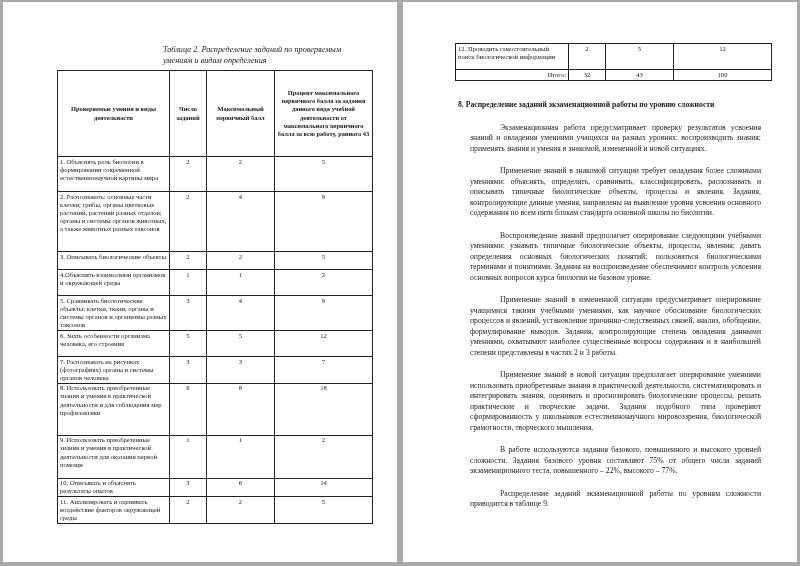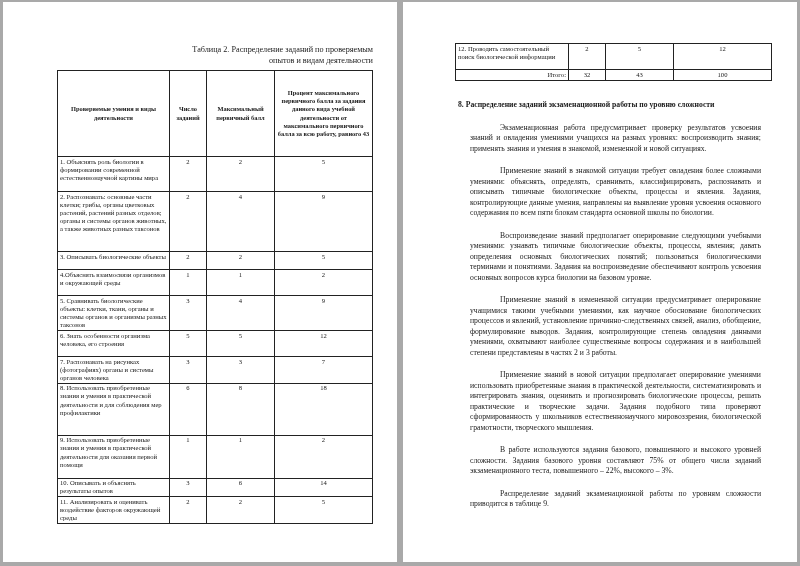--- a/index.html
+++ b/index.html
@@ -12,21 +12,21 @@
   }
   .page {
     position: absolute; top: 2px; background: #ffffff;
     height: 560px; overflow: hidden;
   }
   #page-left { left: 3px; width: 394px; }
   #page-right { left: 403px; width: 394px; }
 
   .caption {
     position: absolute; left: 160px; top: 42px; width: 210px;
-    text-align: right; font-size: 8.2px; line-height: 11px;
+    text-align: left; font-style: italic; font-size: 8.2px; line-height: 11px;
   }
 
   table.t {
     position: absolute; border-collapse: collapse; table-layout: fixed;
     font-size: 6.6px; line-height: 8.2px;
   }
   table.t td, table.t th {
     border: 1px solid #222; padding: 0.5px 2px; vertical-align: top;
   }
   table.t th {
@@ -48,21 +48,21 @@
     margin: 0; font-size: 7.7px; line-height: 10.5px; font-weight: bold;
     text-align: justify;
   }
 </style>
 </head>
 <body>
 
 <div class="page" id="page-left">
   <div class="caption">
     <div>Таблица 2. Распределение заданий по проверяемым</div>
-    <div>опытов и видам деятельности</div>
+    <div>умениям и видам определения</div>
   </div>
 
   <table class="t" id="table-left">
     <colgroup>
       <col style="width:112px">
         <col style="width:37px">
         <col style="width:68px">
         <col style="width:98px">
     </colgroup>
     <thead>
@@ -168,16 +168,16 @@
     </tbody>
   </table>
 
   <div class="text">
     <h3>8. Распределение заданий экзаменационной работы по уровню сложности</h3>
     <p>Экзаменационная работа предусматривает проверку результатов усвоения знаний и овладения умениями учащихся на разных уровнях: воспроизводить знания; применять знания и умения в знакомой, измененной и новой ситуациях.</p>
     <p>Применение знаний в знакомой ситуации требует овладения более сложными умениями: объяснять, определять, сравнивать, классифицировать, распознавать и описывать типичные биологические объекты, процессы и явления. Задания, контролирующие данные умения, направлены на выявление уровня усвоения основного содержания по всем пяти блокам стандарта основной школы по биологии.</p>
     <p>Воспроизведение знаний предполагает оперирование следующими учебными умениями: узнавать типичные биологические объекты, процессы, явления; давать определения основных биологических понятий; пользоваться биологическими терминами и понятиями. Задания на воспроизведение обеспечивают контроль усвоения основных вопросов курса биологии на базовом уровне.</p>
     <p>Применение знаний в измененной ситуации предусматривает оперирование учащимися такими учебными умениями, как научное обоснование биологических процессов и явлений, установление причинно-следственных связей, анализ, обобщение, формулирование выводов. Задания, контролирующие степень овладения данными умениями, охватывают наиболее существенные вопросы содержания и в наибольшей степени представлены в частях 2 и 3 работы.</p>
     <p>Применение знаний в новой ситуации предполагает оперирование умениями использовать приобретенные знания в практической деятельности, систематизировать и интегрировать знания, оценивать и прогнозировать биологические процессы, решать практические и творческие задачи. Задания подобного типа проверяют сформированность у школьников естественнонаучного мировоззрения, биологической грамотности, творческого мышления.</p>
-    <p>В работе используются задания базового, повышенного и высокого уровней сложности. Задания базового уровня составляют 75% от общего числа заданий экзаменационного теста, повышенного – 22%, высокого – 3%.</p>
+    <p>В работе используются задания базового, повышенного и высокого уровней сложности. Задания базового уровня составляют 75% от общего числа заданий экзаменационного теста, повышенного – 22%, высокого – 77%.</p>
     <p>Распределение заданий экзаменационной работы по уровням сложности приводится в таблице 9.</p>
   </div>
 </div>
 
 </body></html>

